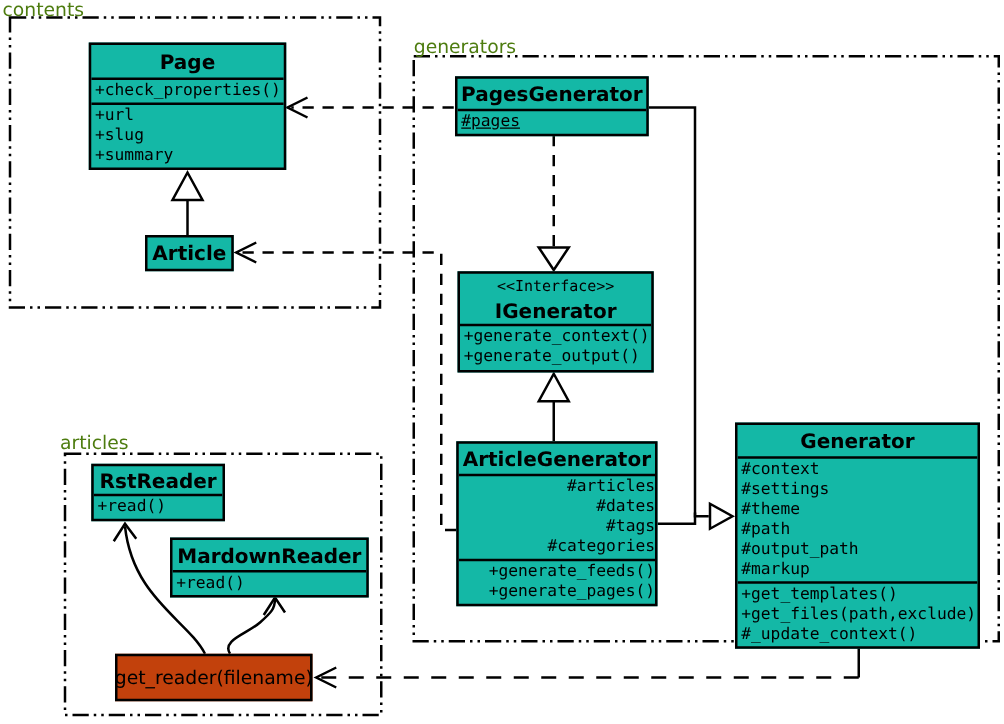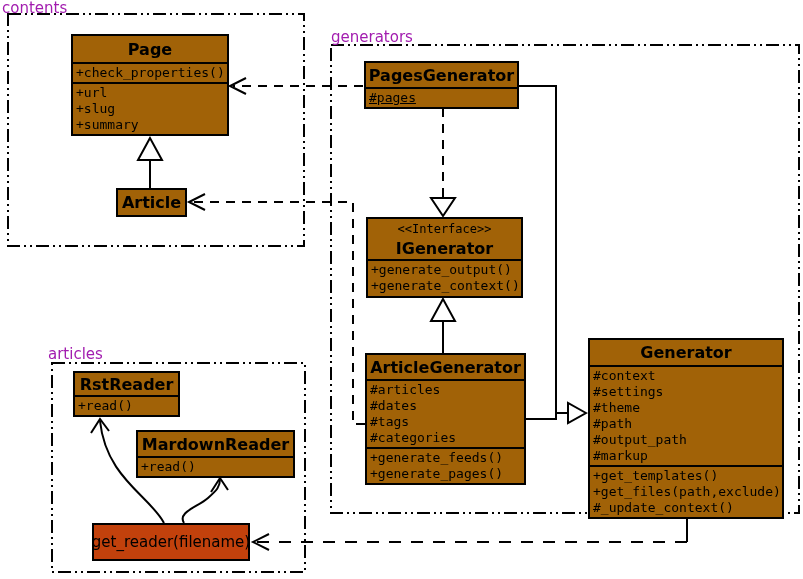--- a/index.html
+++ b/index.html
@@ -8,26 +8,26 @@
     width:803px;height:579px;
     background:#ffffff;
     font-family:"DejaVu Sans","Liberation Sans",sans-serif;
     color:#000;
     overflow:hidden;
   }
   #arrows{position:absolute;left:0;top:0;width:803px;height:579px;z-index:0;}
   .pkg-label{
     position:absolute;z-index:2;
     font-size:15px;line-height:16px;
-    color:#a21caf;white-space:nowrap;
+    color:#4d7c0f;white-space:nowrap;
   }
   .uml-class{
     position:absolute;z-index:1;
     box-sizing:border-box;
-    background:#a16207;
+    background:#14b8a6;
     border:2px solid #000;
     display:flex;flex-direction:column;
     overflow:hidden;
   }
   .uml-title{
     box-sizing:border-box;
     display:flex;align-items:center;justify-content:center;
     font-weight:bold;font-size:16px;
     white-space:nowrap;
   }
@@ -120,26 +120,26 @@
       <div class="uml-row">#pages</div>
     </div>
   </div>
 
   <div class="uml-class" style="left:366px;top:217px;width:157px;height:81px;">
     <div style="padding-top:2px;">
       <div class="uml-stereo">&lt;&lt;Interface&gt;&gt;</div>
       <div class="uml-title" style="height:21px;">IGenerator</div>
     </div>
     <div class="uml-section" style="flex:1;">
+      <div class="uml-row">+generate_context()</div>
       <div class="uml-row">+generate_output()</div>
-      <div class="uml-row">+generate_context()</div>
     </div>
   </div>
 
-  <div class="uml-class" style="left:365px;top:353px;width:161px;height:132px;">
+  <div class="uml-class" style="left:365px;top:353px;width:161px;height:132px;text-align:right;">
     <div class="uml-title" style="height:25px;">ArticleGenerator</div>
     <div class="uml-section">
       <div class="uml-row">#articles</div>
       <div class="uml-row">#dates</div>
       <div class="uml-row">#tags</div>
       <div class="uml-row">#categories</div>
     </div>
     <div class="uml-section" style="flex:1;">
       <div class="uml-row">+generate_feeds()</div>
       <div class="uml-row">+generate_pages()</div>

